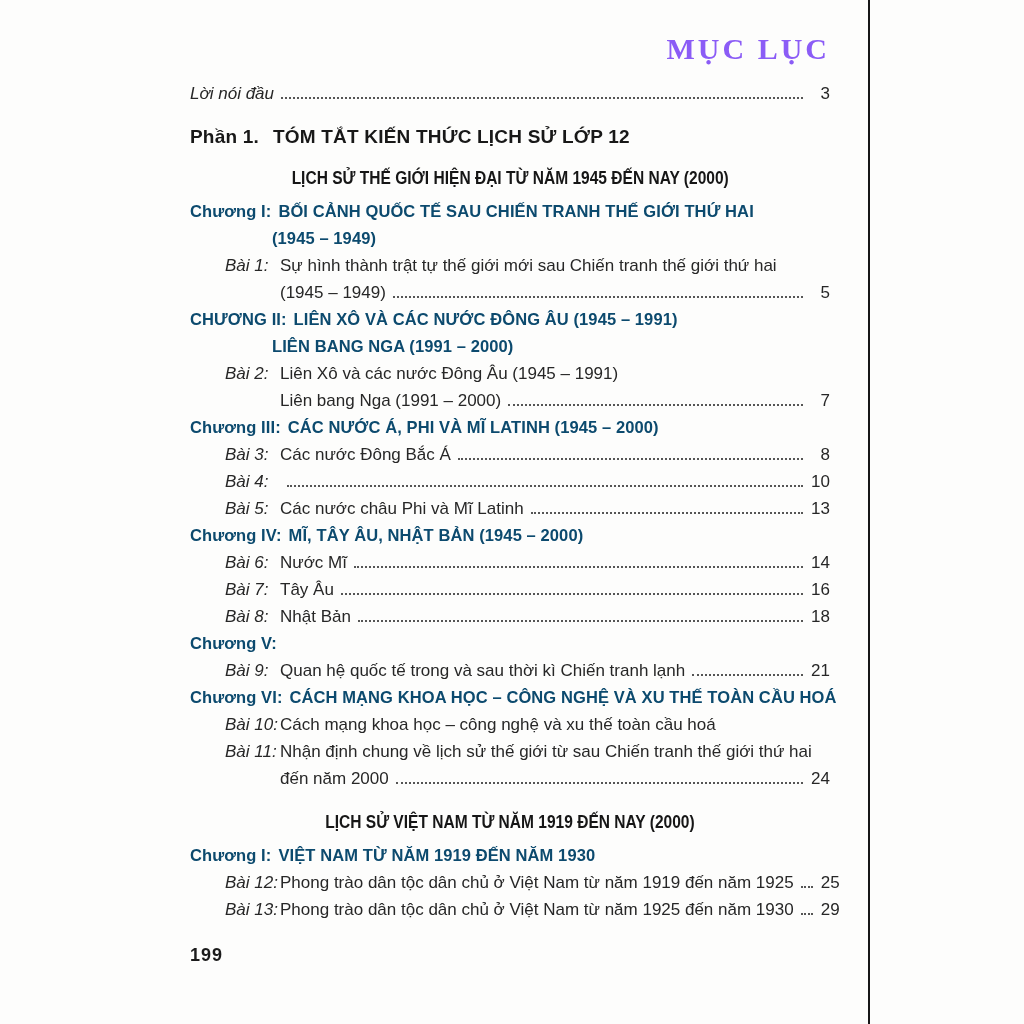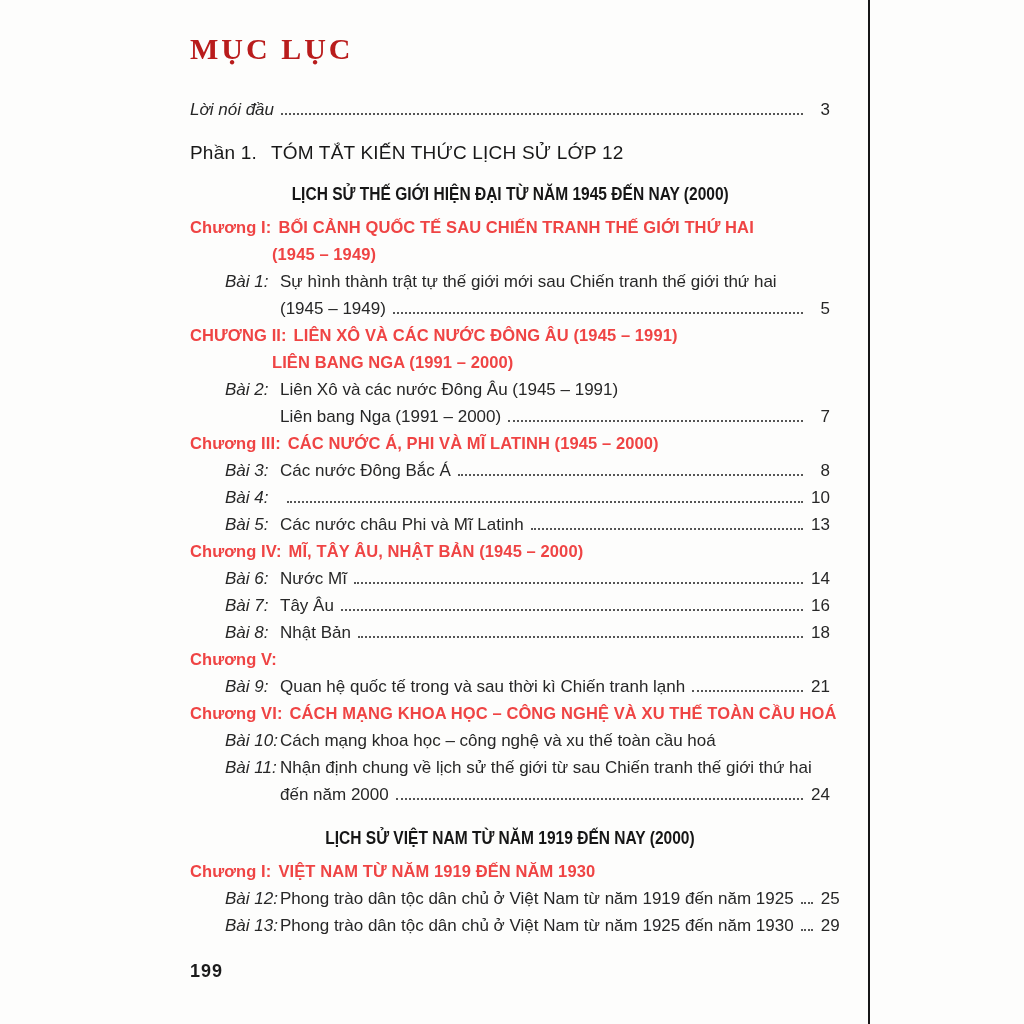--- a/index.html
+++ b/index.html
@@ -10,56 +10,56 @@
     color:#272727;
   }
   .edge-line {
     position:absolute; left:868px; top:0; width:2px; height:1024px;
     background:#171717;
   }
   .content {
     position:absolute; left:190px; top:30px; width:640px;
   }
   .doc-title {
-    text-align:left;
+    text-align:right;
     font-family:"Liberation Serif", serif;
     font-weight:bold; font-size:30px; letter-spacing:3px;
-    color:#b91c1c; height:38px; line-height:38px;
-    margin-bottom:28px;
+    color:#8b5cf6; height:38px; line-height:38px;
+    margin-bottom:12px;
   }
   .row {
     display:flex; align-items:baseline;
     height:27px; line-height:27px; font-size:17px;
     white-space:nowrap;
   }
   .front-row .front-label { font-style:italic; }
   .dots {
     flex:1 1 auto; min-width:12px;
     border-bottom:2px dotted #555;
     margin:0 3px 5px 7px;
   }
   .pagenum { flex:none; min-width:24px; text-align:right; }
   .part-row {
     margin-top:16px; height:27px; line-height:27px;
-    font-weight:normal; font-size:19px; color:#181818;
+    font-weight:bold; font-size:19px; color:#181818;
     letter-spacing:0.2px; white-space:nowrap;
   }
   .part-label { margin-right:14px; }
   .section-header-row {
     display:flex; justify-content:center; align-items:center;
     height:27px; margin-top:14px;
   }
   .section-header-row.second { margin-top:16px; }
   .section-header {
     font-weight:bold; font-size:18.5px; color:#161616;
     transform:scaleX(0.84); transform-origin:center;
     white-space:nowrap;
   }
   .entries { margin-top:7px; }
-  .ch-row { font-weight:bold; font-size:16.5px; color:#ef4444; letter-spacing:0.1px; }
+  .ch-row { font-weight:bold; font-size:16.5px; color:#0c4a6e; letter-spacing:0.1px; }
   .ch-label { margin-right:7px; flex:none; }
   .ch-title { flex:none; }
   .ch-cont { padding-left:82px; }
   .lesson-label {
     flex:none; width:55px; margin-left:35px;
     font-style:italic;
   }
   .lesson-text { flex:none; }
   .lesson-cont-indent { flex:none; width:90px; }
   .footer-row {

